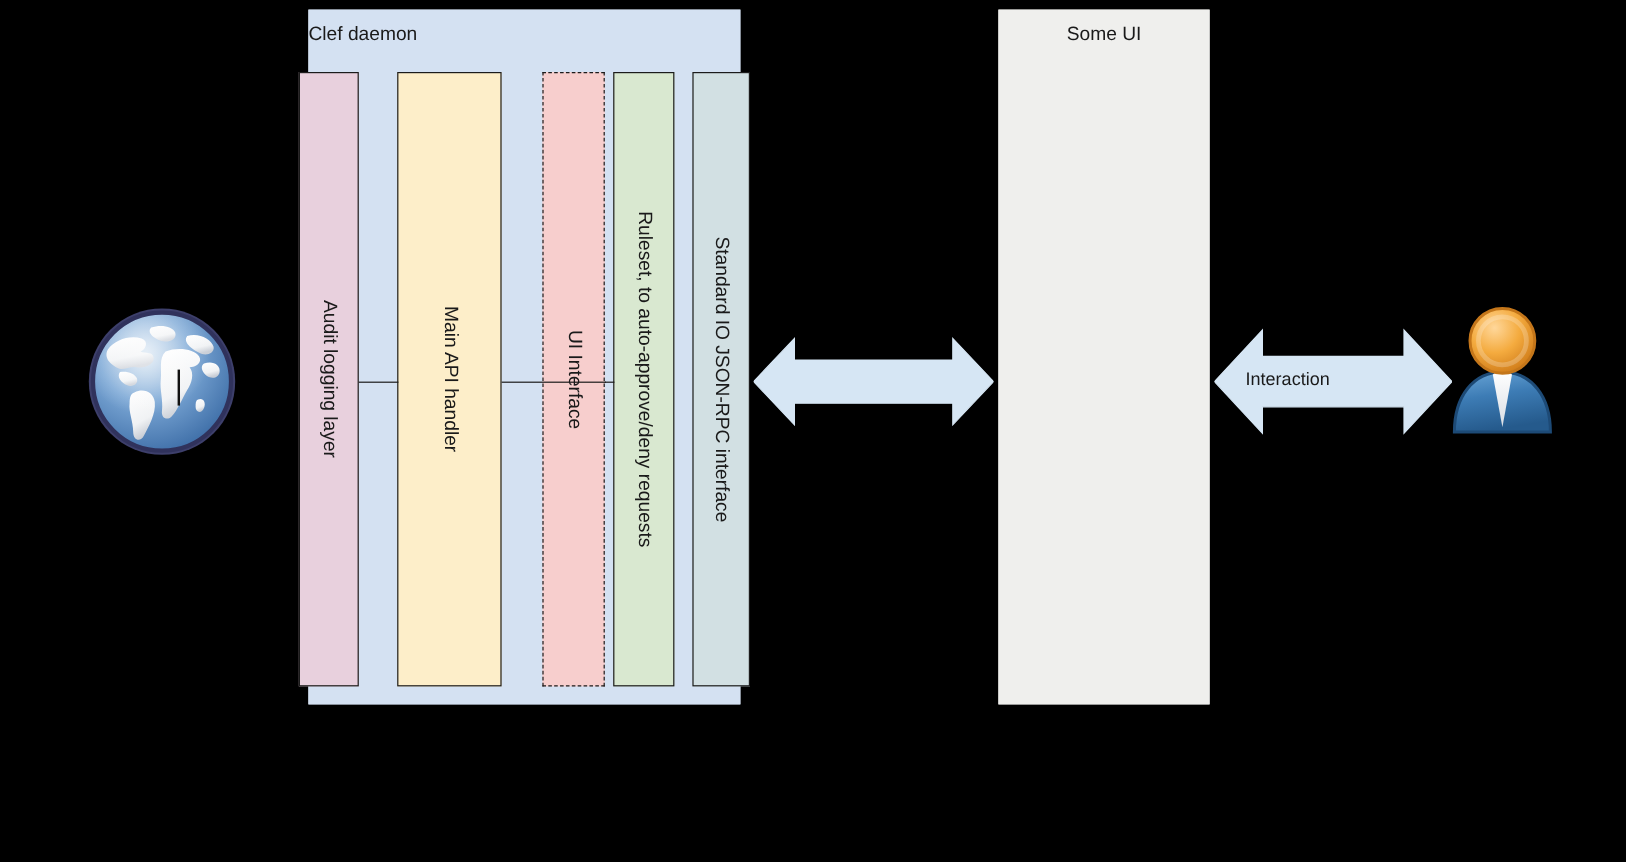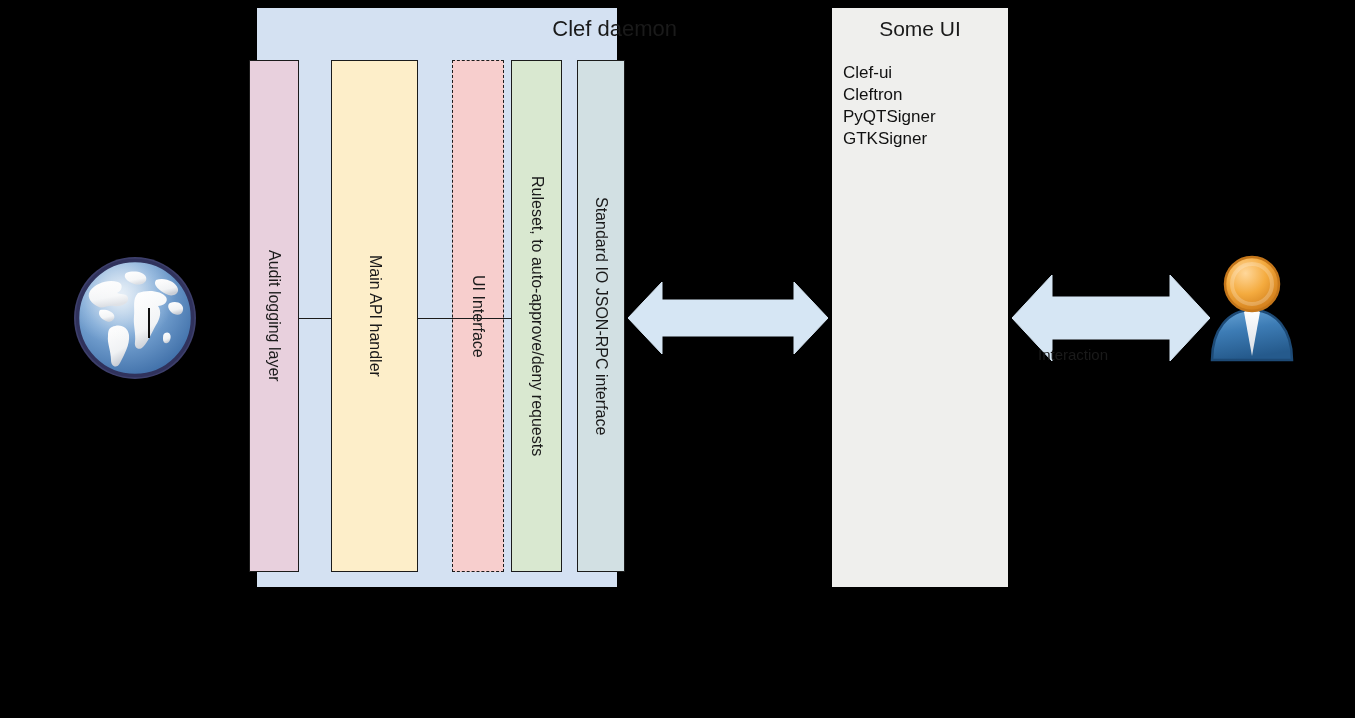--- a/index.html
+++ b/index.html
@@ -17,22 +17,22 @@
   .abs{position:absolute;box-sizing:border-box;}
 
   
   #daemon-box{
     left:257px;top:8px;width:360px;height:579px;
     background:#d4e1f2;
     border:1px solid #d4e1f2;
   }
   #daemon-title{
     left:257px;top:17px;width:420px;
-    text-align:right;
-    font-size:22px;color:#1a1a1a;
+    text-align:left;
+    font-size:16px;color:#1a1a1a;
     line-height:24px;
   }
 
   
   .lane{
     top:60px;height:512px;
     border:1px solid #1b1b1b;
     display:flex;align-items:center;justify-content:center;
   }
   .lane .vtext{
@@ -56,21 +56,21 @@
   #hline-3{left:504px;width:8px;}
 
   
   #someui-box{
     left:832px;top:8px;width:176px;height:579px;
     background:#efefed;
     border:1px solid #efefed;
   }
   #someui-title{
     left:832px;top:17px;width:176px;
-    text-align:center;font-size:21px;color:#1a1a1a;line-height:24px;
+    text-align:center;font-size:16px;color:#1a1a1a;line-height:24px;
   }
   #someui-list{
     left:843px;top:62px;width:160px;
     font-size:17px;color:#111111;line-height:22px;
   }
   #someui-list div{white-space:nowrap;}
 
   
   .arrow-wrap{pointer-events:none;}
   .arrow-label{
@@ -158,33 +158,27 @@
   <div class="abs hline" id="hline-3"></div>
 
   <div class="abs arrow-wrap" style="left:628px;top:277px;width:200px;height:82px;">
     <svg width="200" height="82" viewBox="0 0 200 82">
       <polygon points="0,41 34,5 34,23 166,23 166,5 200,41 166,77 166,59 34,59 34,77" fill="#d6e6f4" stroke="#d6e6f4" stroke-width="1"></polygon>
     </svg>
   </div>
 
   <div class="abs" id="someui-box"></div>
   <div class="abs" id="someui-title">Some UI</div>
-  <div class="abs" id="someui-list">
-    <div>Clef-ui</div>
-    <div>Cleftron</div>
-    <div>PyQTSigner</div>
-    <div>GTKSigner</div>
-  </div>
 
   <div class="abs arrow-wrap" style="left:1012px;top:271px;width:198px;height:94px;">
     <svg width="198" height="94" viewBox="0 0 198 94">
       <polygon points="0,47 40,4 40,26 158,26 158,4 198,47 158,90 158,68 40,68 40,90" fill="#d6e6f4" stroke="#d6e6f4" stroke-width="1"></polygon>
     </svg>
   </div>
-  <div class="arrow-label" style="left:1038px;top:307px;width:150px;margin-top:38px;">Interaction</div>
+  <div class="arrow-label" style="left:1038px;top:307px;width:150px;">Interaction</div>
 
   <div class="abs icon-wrap" style="left:1204px;top:252px;width:96px;height:110px;">
     <svg width="96" height="110" viewBox="0 0 96 110">
       <defs>
         <radialGradient id="headG" cx="38%" cy="30%" r="70%">
           <stop offset="0%" stop-color="#ffd79a"></stop>
           <stop offset="55%" stop-color="#f4ab3f"></stop>
           <stop offset="100%" stop-color="#d4811d"></stop>
         </radialGradient>
         <linearGradient id="bodyG" x1="0" y1="0" x2="0.25" y2="1">

